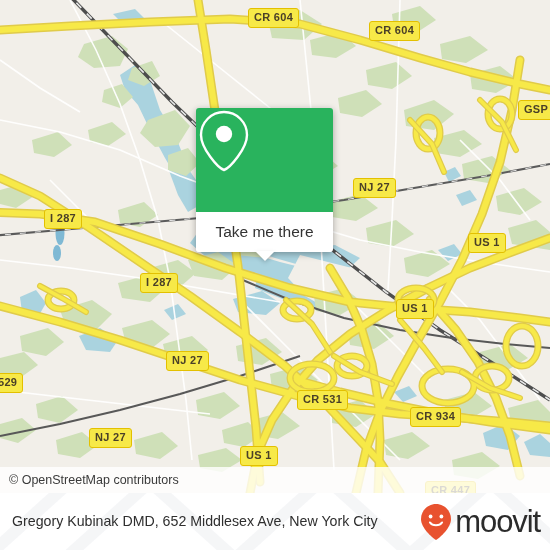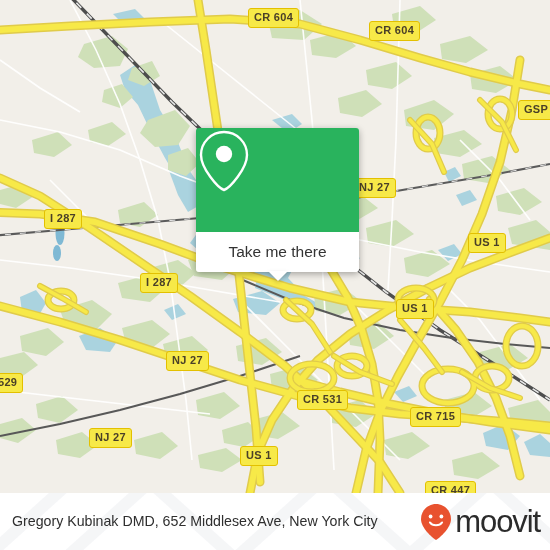--- a/index.html
+++ b/index.html
@@ -35,21 +35,21 @@
   .attrib{
     position:absolute;left:0;bottom:0;width:550px;height:26px;
     background:rgba(255,255,255,.80);
     display:flex;align-items:center;
     box-sizing:border-box;padding-left:9px;
   }
   .attrib span{font-size:12.5px;color:#3a3a3a;}
 
   
   .popup{
-    position:absolute;left:196px;top:128px;width:163px;
+    position:absolute;left:196px;top:108px;width:137px;
     border-radius:3px;
     box-shadow:0 2px 7px rgba(0,0,0,.33);
     overflow:visible;
     z-index:40;
   }
   .popup-head{
     background:#29b35d;height:104px;border-radius:3px 3px 0 0;
     display:flex;align-items:center;justify-content:center;
   }
   .popup-foot{
@@ -283,38 +283,41 @@
     <div class="shield" style="left:369px;top:21px;">CR 604</div>
     <div class="shield" style="left:518px;top:100px;">GSP</div>
     <div class="shield" style="left:44px;top:209px;">I 287</div>
     <div class="shield" style="left:353px;top:178px;">NJ 27</div>
     <div class="shield" style="left:468px;top:233px;">US 1</div>
     <div class="shield" style="left:140px;top:273px;">I 287</div>
     <div class="shield" style="left:396px;top:299px;">US 1</div>
     <div class="shield" style="left:166px;top:351px;">NJ 27</div>
     <div class="shield" style="left:-8px;top:373px;">529</div>
     <div class="shield" style="left:297px;top:371px;margin-top:19px;">CR 531</div>
-    <div class="shield" style="left:410px;top:407px;">CR 715</div>
+    <div class="shield" style="left:410px;top:407px;">CR 934</div>
     <div class="shield" style="left:89px;top:428px;">NJ 27</div>
     <div class="shield" style="left:240px;top:446px;">US 1</div>
     <div class="shield" style="left:425px;top:481px;">CR 447</div>
 
     <div class="popup">
       <div class="popup-head">
         <svg width="56" height="66" viewBox="0 0 56 66">
           <path d="M28 4 C15.3 4 5 14.3 5 27 C5 40.5 22 60 28 62 C34 60 51 40.5 51 27 C51 14.3 40.7 4 28 4 Z" fill="none" stroke="#ffffff" stroke-width="2.4"></path>
           <circle cx="28" cy="26" r="8.2" fill="#ffffff"></circle>
         </svg>
       </div>
       <div class="popup-foot">
         <span>Take me there</span>
         <div class="tail"></div>
       </div>
     </div>
 
+    <div class="attrib">
+      <span>© OpenStreetMap contributors</span>
+    </div>
   </div>
 
   <div class="footer">
     <svg class="wm" viewBox="0 0 550 57" preserveAspectRatio="none">
       <g stroke="#eceef1" stroke-width="12" fill="none">
         <path d="M-20 70 L80 -20"></path>
         <path d="M60 70 L160 -20"></path>
         <path d="M140 -20 L240 70"></path>
         <path d="M230 70 L330 -20"></path>
         <path d="M320 -20 L420 70"></path>

